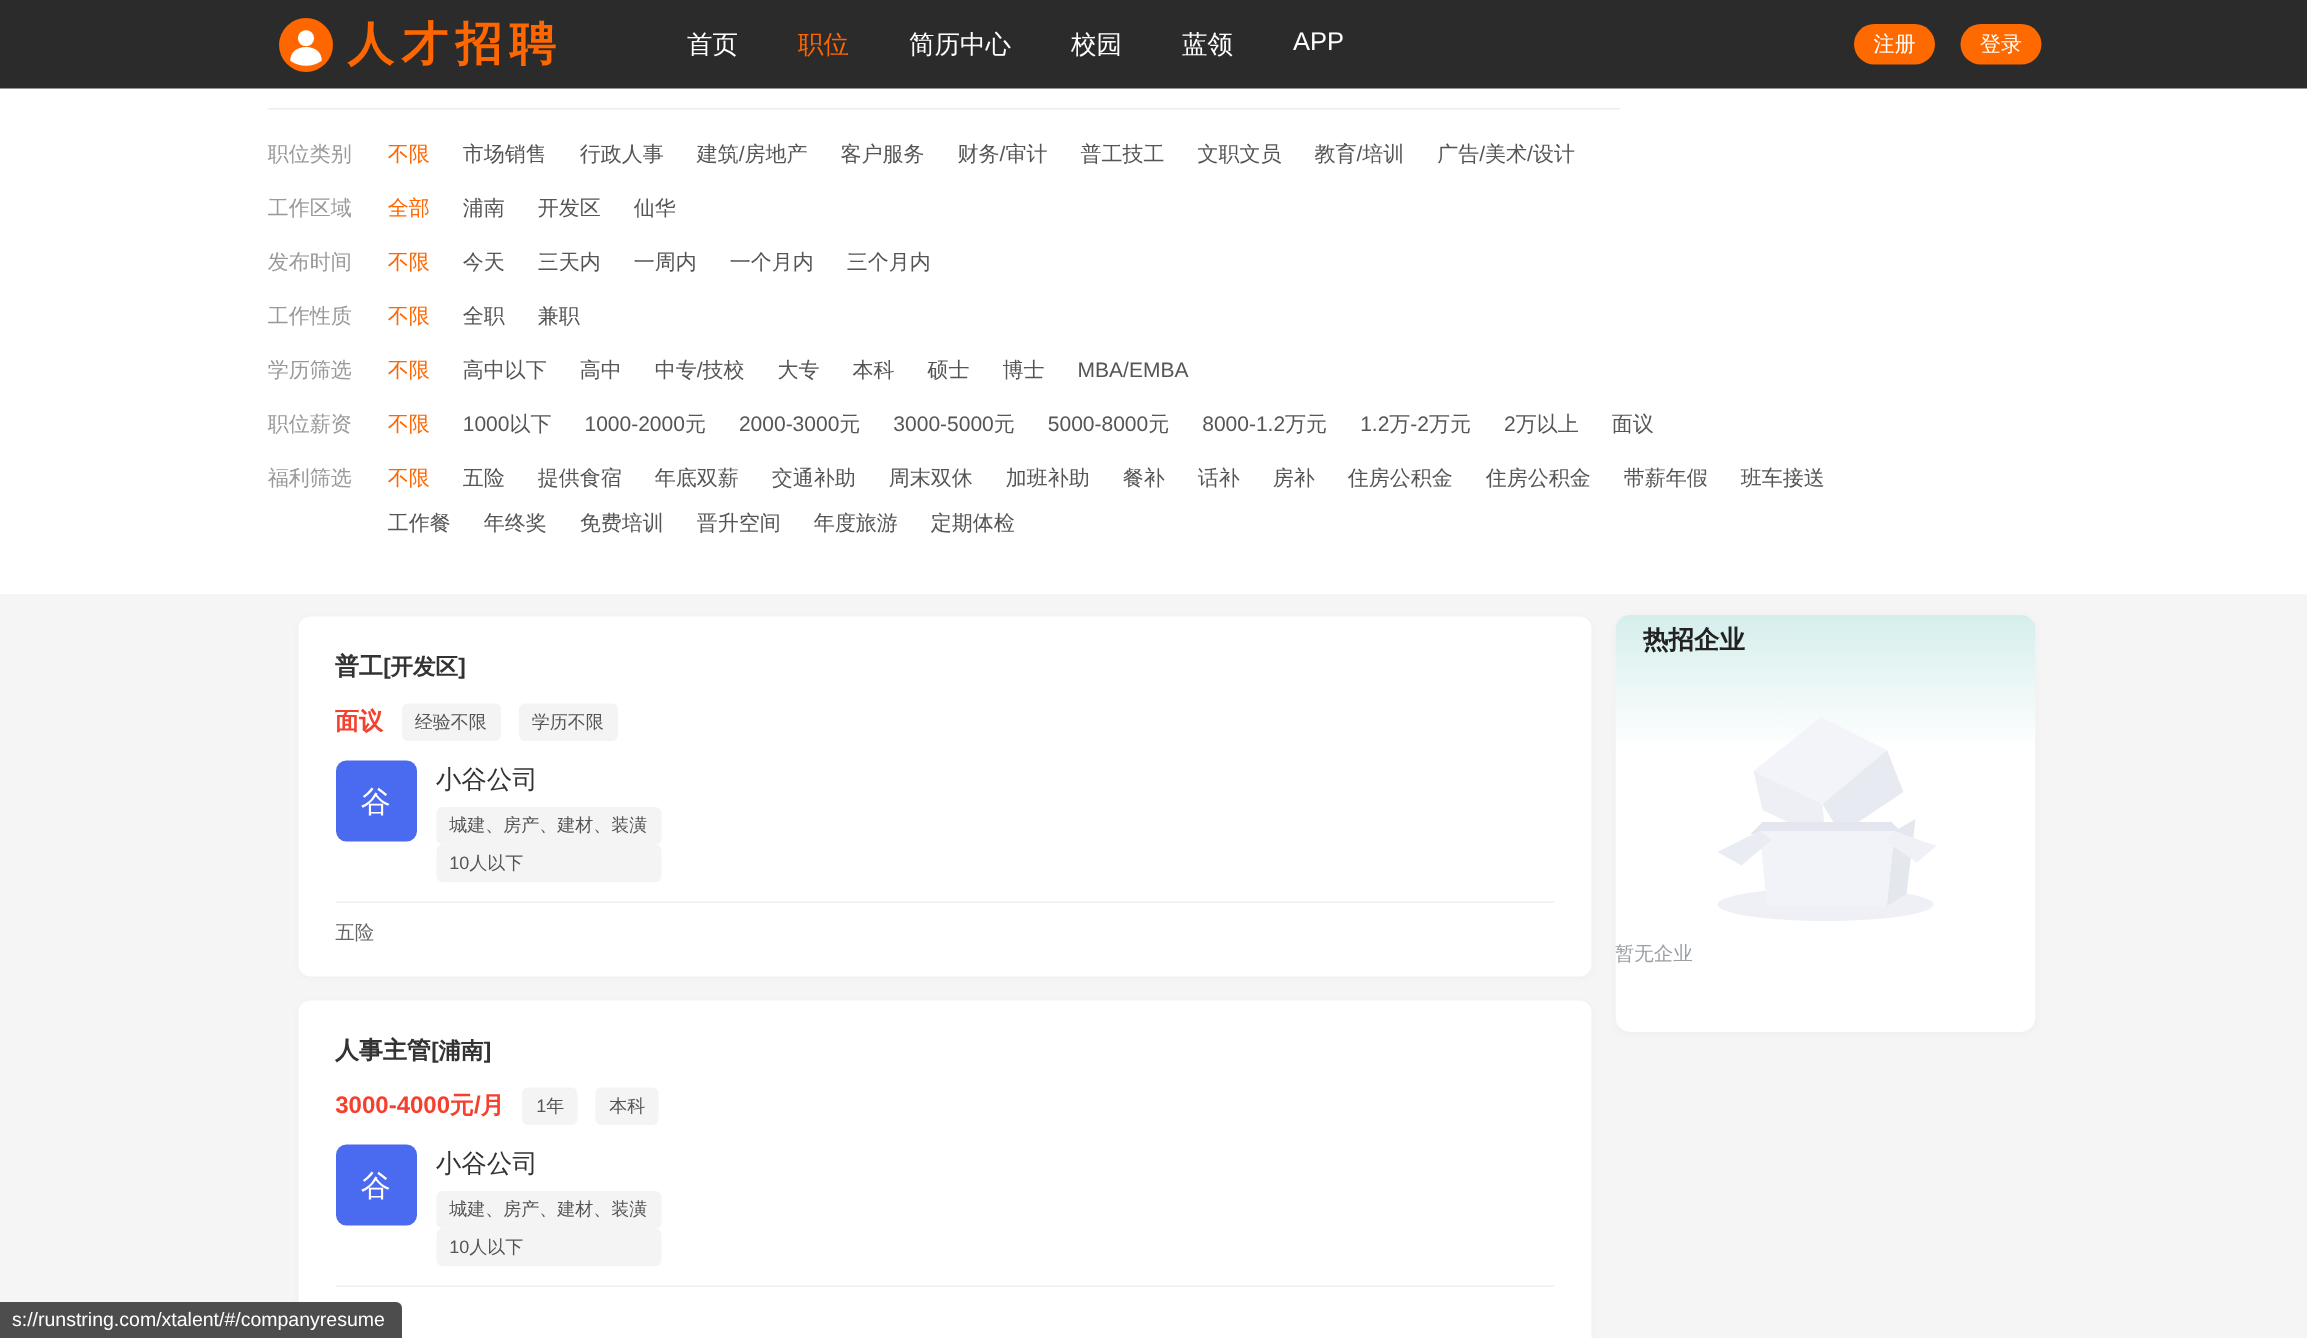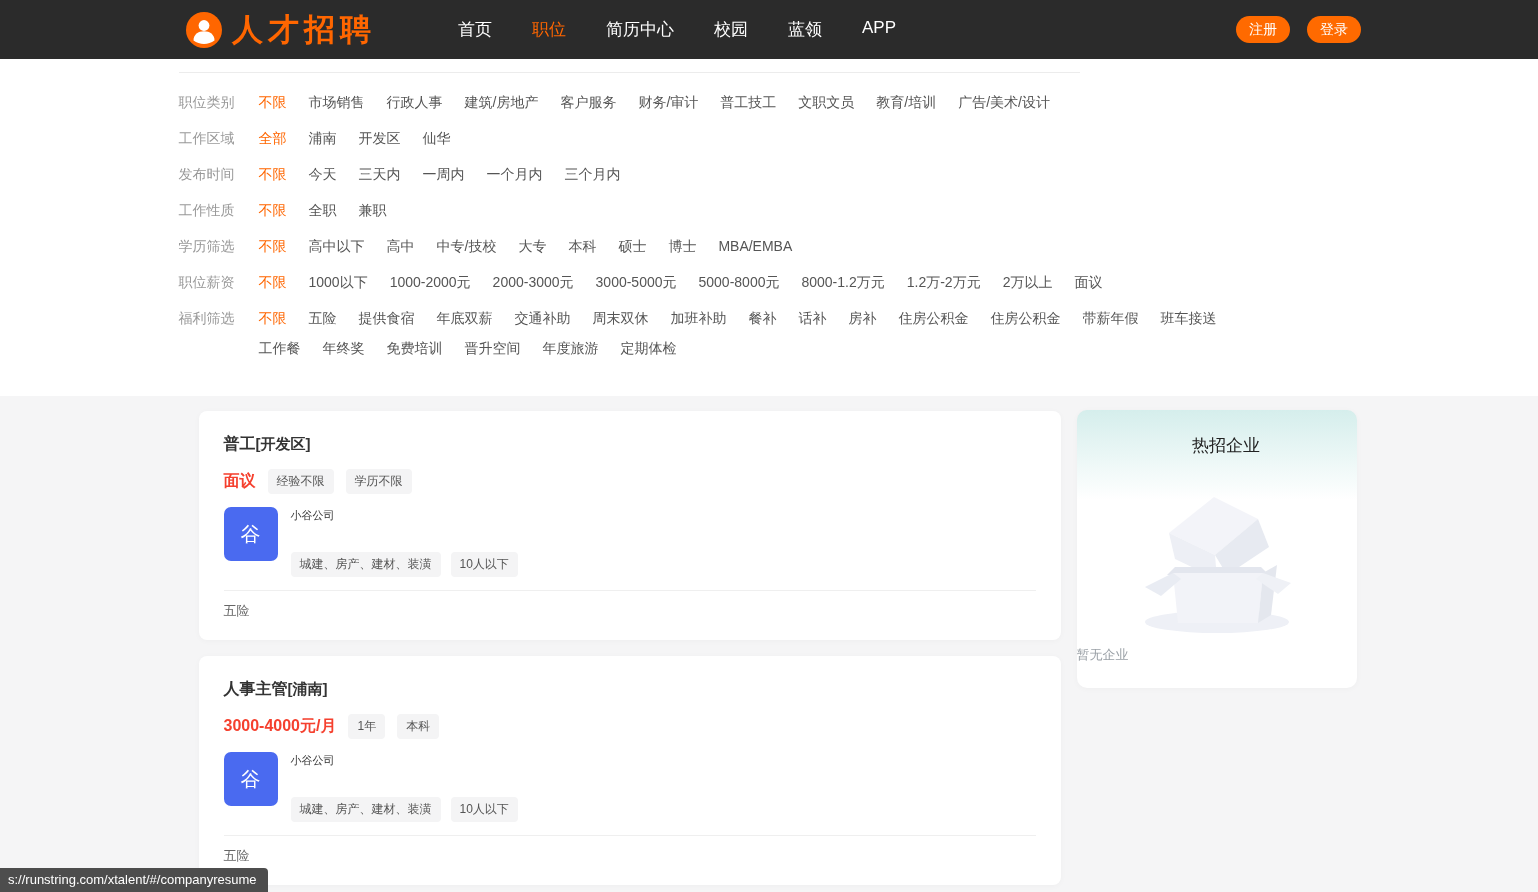--- a/index.html
+++ b/index.html
@@ -51,30 +51,30 @@
   .job-area  { font-size:15px; font-weight:bold; color:#333; }
   .job-salary-row { display:flex; align-items:center; gap:12px; margin-top:14px; }
   .job-salary { font-size:16px; font-weight:bold; color:#f5402e; }
   .pill { background:#f4f4f5; color:#555; font-size:12px; line-height:1;
           padding:6px 9px 7px; border-radius:4px; white-space:nowrap; }
   .company-row { display:flex; gap:13px; margin-top:13px; }
   .company-logo { width:54px; height:54px; border-radius:7px; background:#4a6af0; color:#fff;
                   font-size:20px; display:flex; align-items:center; justify-content:center;
                   flex-shrink:0; }
   .company-info { padding-top:1px; }
-  .company-name { font-size:11px; color:#333; }
-  .company-tags { display:flex; gap:10px; margin-top:29px; }
+  .company-name { font-size:17px; color:#333; }
+  .company-tags { display:flex; margin-top:7px;flex-direction:column; }
   .job-welfare { border-top:1px solid #efefef; margin-top:13px; padding-top:11px;
                  font-size:13px; color:#666; }
 
   
   .hot-companies { position:absolute; left:898px; top:14px; width:280px; height:278px;
                    border-radius:10px; background:linear-gradient(180deg,#d5eeec 0%,#ffffff 90px),#fff;
                    overflow:hidden; box-shadow:0 1px 6px rgba(0,0,0,0.03); }
-  .hot-title { font-size:17px; font-weight:normal; color:#222; padding:24px 0 0 19px;text-align:center; }
+  .hot-title { font-size:17px; font-weight:bold; color:#222; padding:5px 0 0 19px; }
   .empty-illustration { width:200px; margin:18px auto 0; display:block; }
   .empty-text { text-align:left; color:#9aa0a6; font-size:13px; margin-top:6px; }
 
   
   .status-tooltip { position:absolute; left:0; bottom:0; background:#4d4d4d; color:#fff;
                     font-size:13px; line-height:1; padding:5px 11px 6px 8px;
                     border-radius:0 4px 0 0; white-space:nowrap; }
 </style>
 </head>
 <body>

